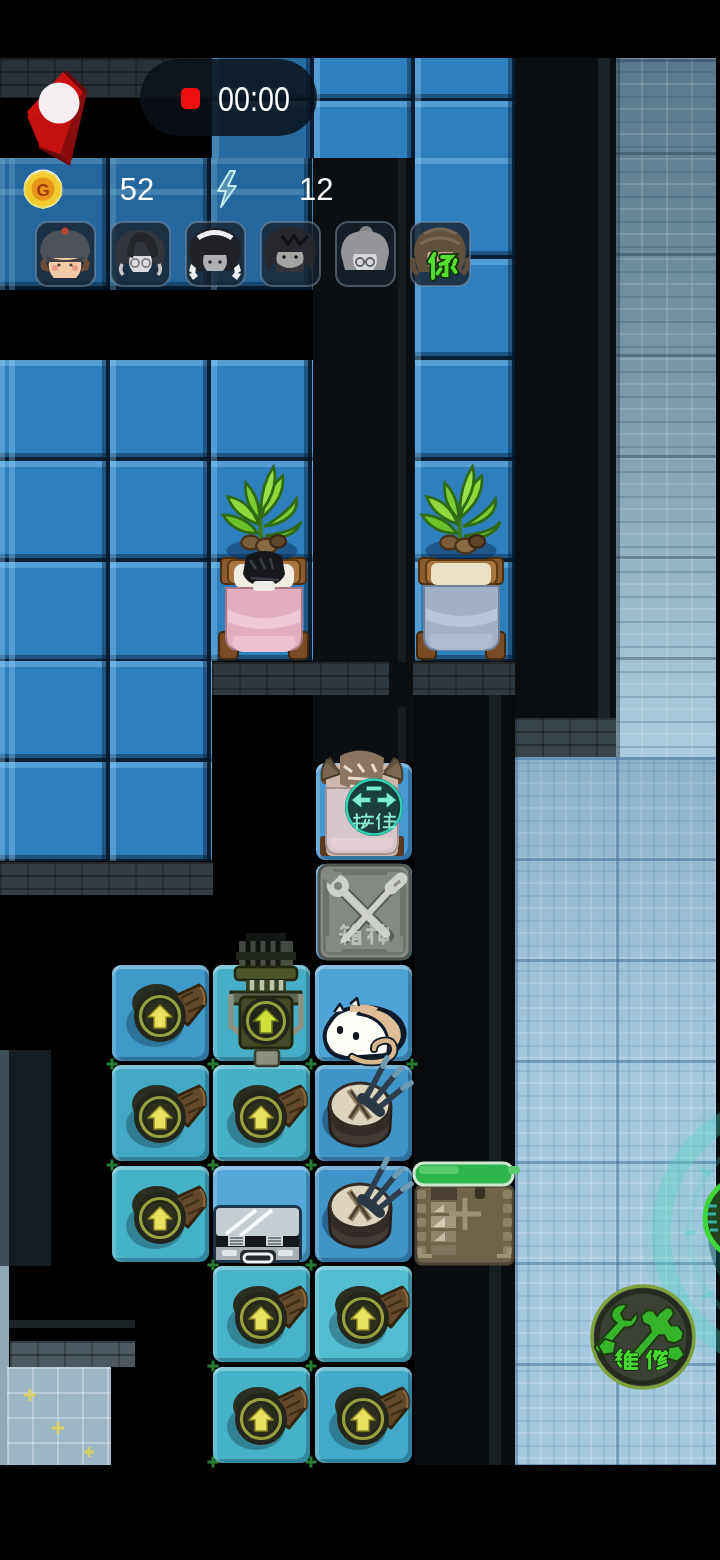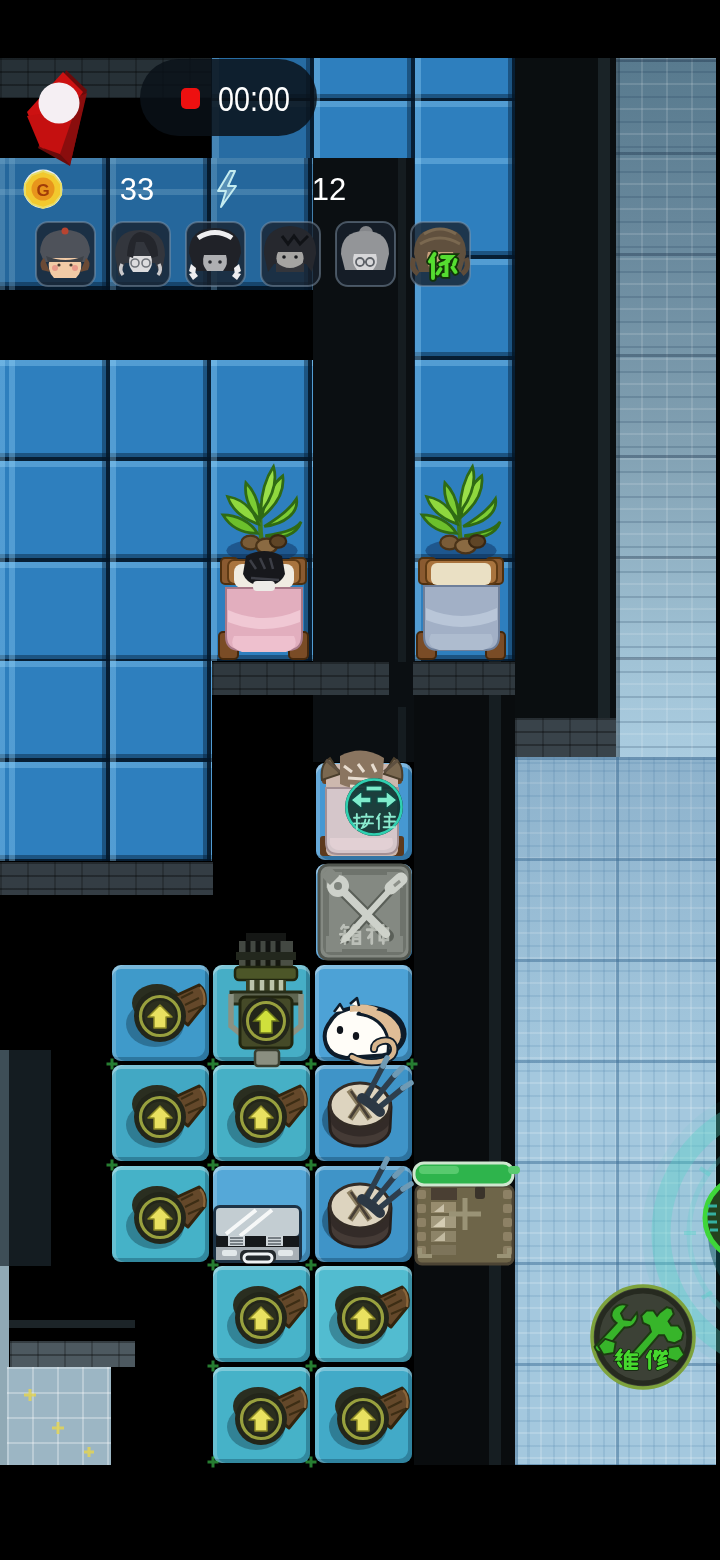--- a/index.html
+++ b/index.html
@@ -455,14 +455,14 @@
 <use href="#gmark" x="213" y="1462"></use>
       <use href="#gmark" x="311" y="1462"></use>
 <use href="#gmark" x="112" y="1064"></use>
       <use href="#gmark" x="112" y="1165"></use>
 <use href="#gmark" x="412" y="1064"></use>
 </svg>
 
 <div class="abs" style="left:140px;top:59px;width:177px;height:77px;border-radius:39px;background:rgba(9,17,24,.84);"></div>
 <div class="abs" style="left:181px;top:88px;width:19px;height:21px;border-radius:5px;background:#ee1010;"></div>
 <div class="txt" style="left:208px;top:79px;width:92px;text-align:center;font-size:35px;transform:scaleX(.82);transform-origin:50% 50%;">00:00</div>
-<div class="txt" style="left:107px;top:172px;width:60px;text-align:center;font-size:31px;">33</div>
-<div class="txt" style="left:299px;top:172px;width:60px;text-align:center;font-size:31px;">12</div>
+<div class="txt" style="left:107px;top:172px;width:60px;text-align:center;font-size:31px;">52</div>
+<div class="txt" style="left:299px;top:172px;width:60px;font-size:31px;">12</div>
 </div>
 </body></html>

